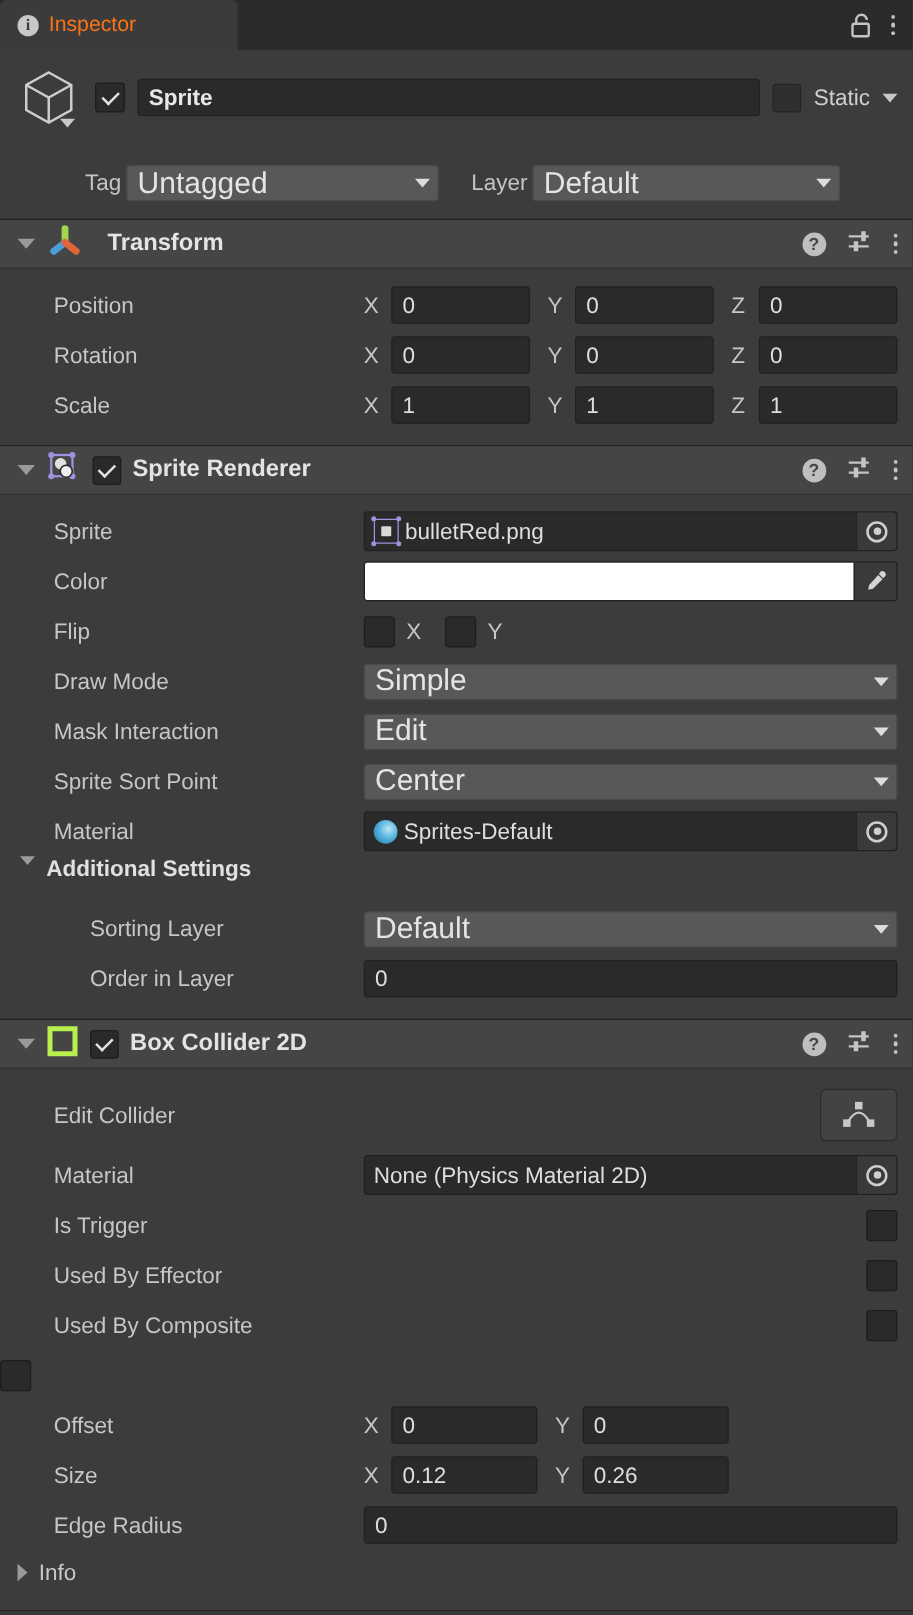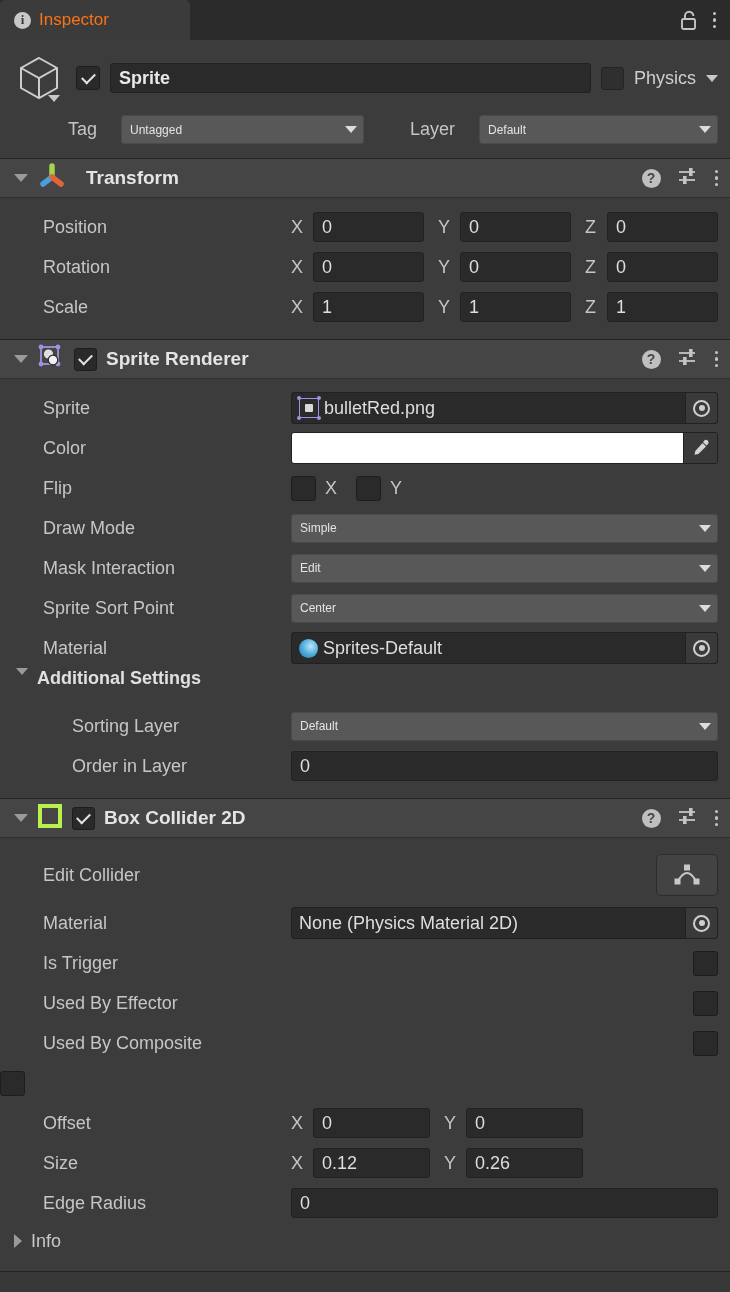--- a/index.html
+++ b/index.html
@@ -64,26 +64,26 @@
   }
   .static-box {
     width: 23px; height: 23px; border-radius: 3px;
     background: #2f2f2f; border: 1px solid #242424; flex: none;
   }
   .static-lbl { color: #cfcfcf; font-size: 18px; }
   .caret-dn {
     width: 0; height: 0; border-left: 6px solid transparent;
     border-right: 6px solid transparent; border-top: 7px solid #c8c8c8;
   }
-  .go-row2 { display: flex; align-items: center; gap: 24px; margin-top: 9px; padding-left: 56px;}
+  .go-row2 { display: flex; align-items: center; gap: 4px; margin-top: 26px; padding-left: 56px;}
   .fld-lbl { color: #c4c4c4; font-size: 18px; }
   .dropdown {
     height: 29px; background: #585858; border: 1px solid #4a4a4a; border-radius: 3px;
     display: flex; align-items: center; padding: 0 6px 0 8px;
-    color: #e4e4e4; font-size: 12px;
+    color: #e4e4e4; font-size: 24px;
   }
   .dropdown .caret-dn { margin-left: auto; border-top-color: #dcdcdc; }
 
   
   .sep { height: 1px; background: #232323; }
   .comp { background: #3c3c3c; }
   .comp-header {
     height: 39px; background: #454545; display: flex; align-items: center;
     gap: 9px; padding: 0 12px 0 14px; border-bottom: 1px solid #303030;
   }
@@ -212,21 +212,21 @@
         <svg width="44" height="46" viewBox="0 0 44 46">
           <path d="M22 3 L40 13 L40 33 L22 43 L4 33 L4 13 Z" fill="none" stroke="#cccccc" stroke-width="2"></path>
           <path d="M4 13 L22 23 L40 13" fill="none" stroke="#cccccc" stroke-width="2"></path>
           <path d="M22 23 L22 43" fill="none" stroke="#cccccc" stroke-width="2"></path>
         </svg>
         <span class="mini-caret"></span>
       </span>
       <span class="cbox checked"></span>
       <span class="name-field">Sprite</span>
       <span class="static-box"></span>
-      <span class="static-lbl">Physics</span>
+      <span class="static-lbl">Static</span>
       <span class="caret-dn"></span>
     </div>
     <div class="go-row2">
       <span class="fld-lbl">Tag</span>
       <span class="dropdown" style="width:250px">
         <span>Untagged</span>
         <span class="caret-dn"></span>
       </span>
       <span class="fld-lbl" style="margin-left:22px">Layer</span>
       <span class="dropdown" style="width:246px">

